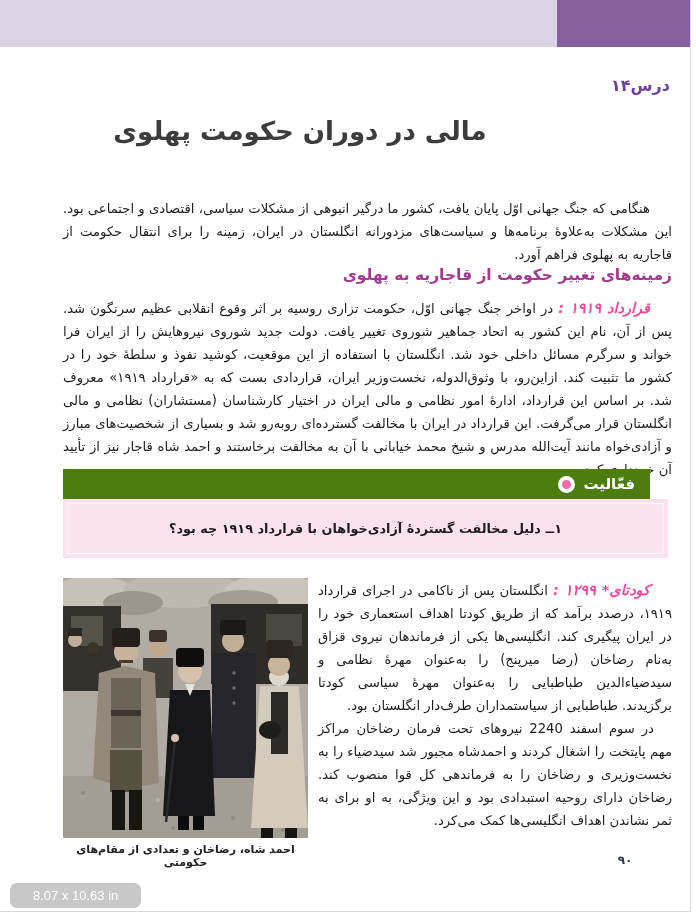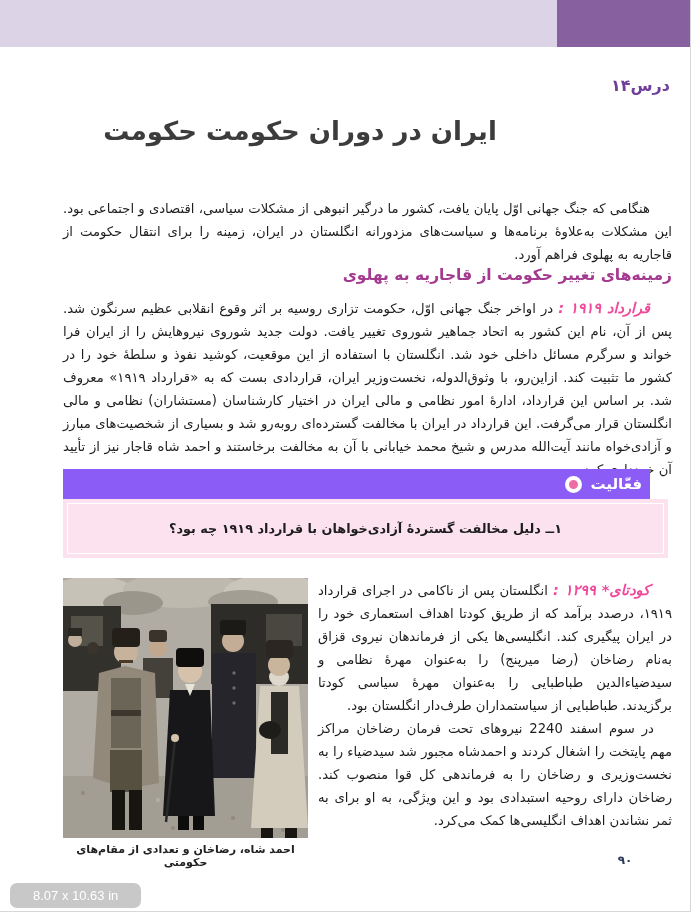--- a/index.html
+++ b/index.html
@@ -28,23 +28,23 @@
   .intro-par { position:absolute; left:63px; top:197px; width:609px; }
 
   .section-heading { position:absolute; left:63px; top:266px; width:609px; direction:rtl; text-align:right;
                      color:#a43a90; font-weight:bold; font-size:15.5px; }
 
   .agreement-par { position:absolute; left:63px; top:297px; width:609px; }
 
   .lead-pink { color:#f0489a; font-weight:bold; font-size:14.5px;font-style:italic; }
 
   
-  .activity-bar { position:absolute; left:63px; top:469px; width:587px; height:30px; background:#8b5cf6;
+  .activity-bar { position:absolute; left:63px; top:469px; width:587px; height:30px; background:#4d7c0f;
                   display:flex; align-items:center; justify-content:flex-start; direction:rtl;
-                  padding-right:8px; gap:8px; }
+                  padding-right:15px; gap:8px; }
   .activity-label { color:#ffffff; font-weight:bold; font-size:15px; }
   .activity-bullet { width:17px; height:17px; border-radius:50%; background:#ef6ca2;
                      border:4px solid #ffffff; }
   .activity-fold { position:absolute; left:630px; top:499px; width:20px; height:17px; }
   .activity-body { position:absolute; left:63px; top:499px; width:605px; height:59px; background:#fbe2ee; }
   .activity-body-inner { position:absolute; left:4px; top:4px; right:4px; bottom:4px;
                          border:1px solid #ffffff; display:flex; align-items:center; justify-content:center; }
   .activity-question { direction:rtl; color:#1d1d1d; font-size:12.8px; font-weight:bold; padding:0 18px; }
 
   
@@ -67,21 +67,21 @@
 </head>
 <body>
 
 <div class="canvas">
 
   <div class="band-light"></div>
   <div class="band-dark"></div>
 
   <div class="lesson-label">درس۱۴</div>
 
-  <h1 class="page-title">ایران در دوران حکومت حکومت</h1>
+  <h1 class="page-title">مالی در دوران حکومت پهلوی</h1>
 
   <p class="rtl-par indent intro-par">هنگامی که جنگ جهانی اوّل پایان یافت، کشور ما درگیر انبوهی از مشکلات سیاسی، اقتصادی و اجتماعی بود. این مشکلات به‌علاوهٔ برنامه‌ها و سیاست‌های مزدورانه انگلستان در ایران، زمینه را برای انتقال حکومت از قاجاریه به پهلوی فراهم آورد.</p>
 
   <div class="section-heading">زمینه‌های تغییر حکومت از قاجاریه به پهلوی</div>
 
   <p class="rtl-par indent agreement-par"><span class="lead-pink">قرارداد ۱۹۱۹ :</span>
     <span>در اواخر جنگ جهانی اوّل، حکومت تزاری روسیه بر اثر وقوع انقلابی عظیم سرنگون شد. پس از آن، نام این کشور به اتحاد جماهیر شوروی تغییر یافت. دولت جدید شوروی نیروهایش را از ایران فرا خواند و سرگرم مسائل داخلی خود شد. انگلستان با استفاده از این موقعیت، کوشید نفوذ و سلطهٔ خود را در کشور ما تثبیت کند. ازاین‌رو، با وثوق‌الدوله، نخست‌وزیر ایران، قراردادی بست که به «قرارداد ۱۹۱۹» معروف شد. بر اساس این قرارداد، ادارهٔ امور نظامی و مالی ایران در اختیار کارشناسان (مستشاران) نظامی و مالی انگلستان قرار می‌گرفت. این قرارداد در ایران با مخالفت گسترده‌ای روبه‌رو شد و بسیاری از شخصیت‌های مبارز و آزادی‌خواه مانند آیت‌الله مدرس و شیخ محمد خیابانی با آن به مخالفت برخاستند و احمد شاه قاجار نیز از تأیید آن خودداری کرد.</span></p>
 
   <div class="activity-bar">
     <span class="activity-label">فعّالیت</span>

